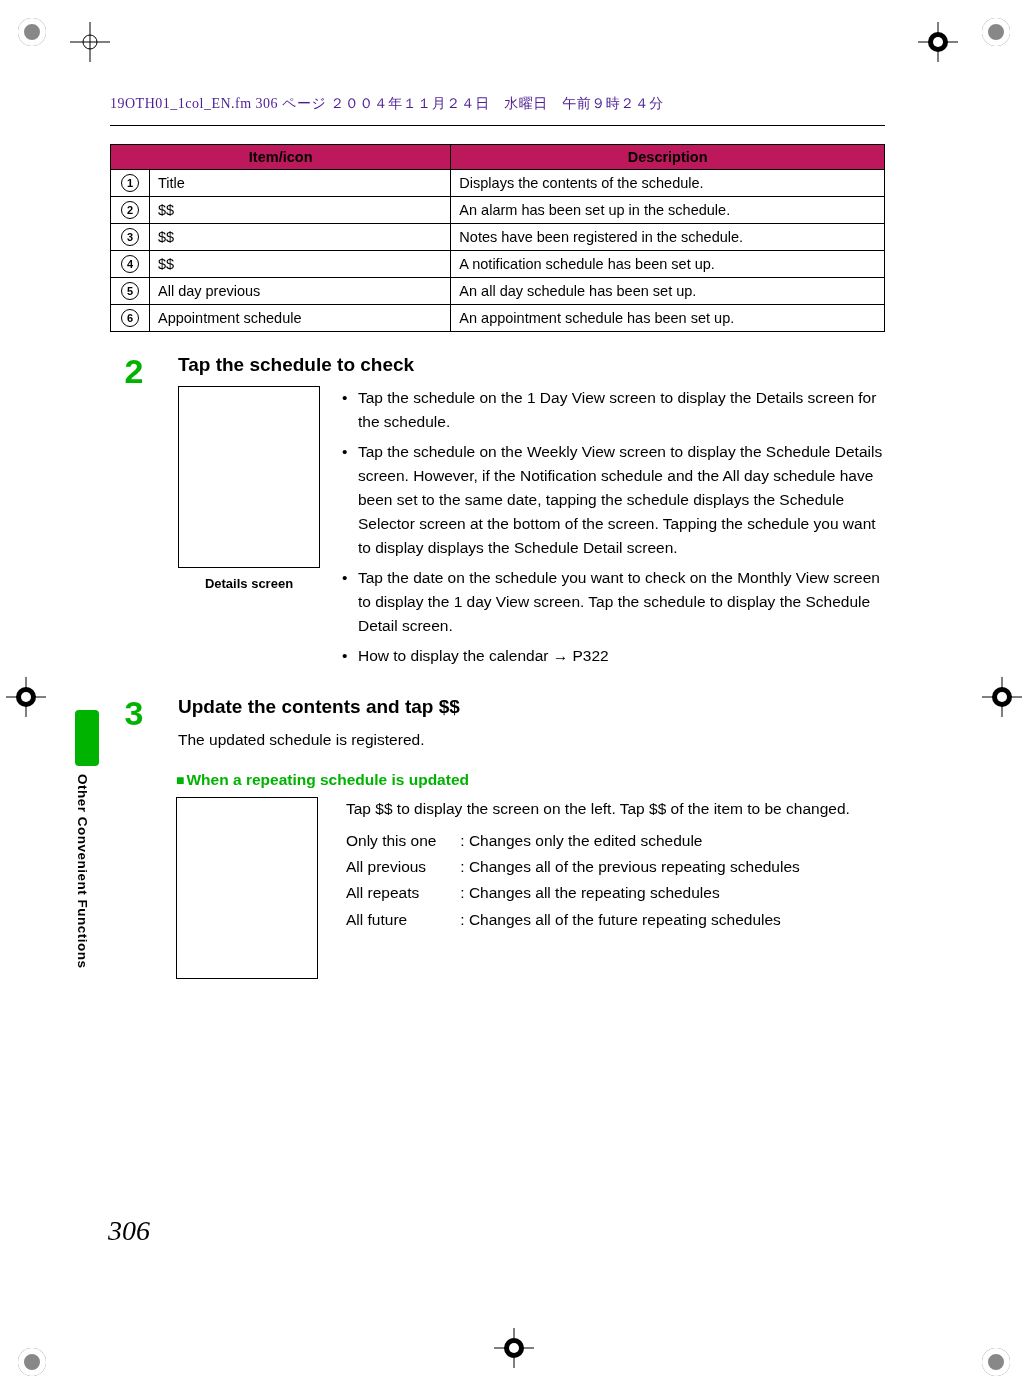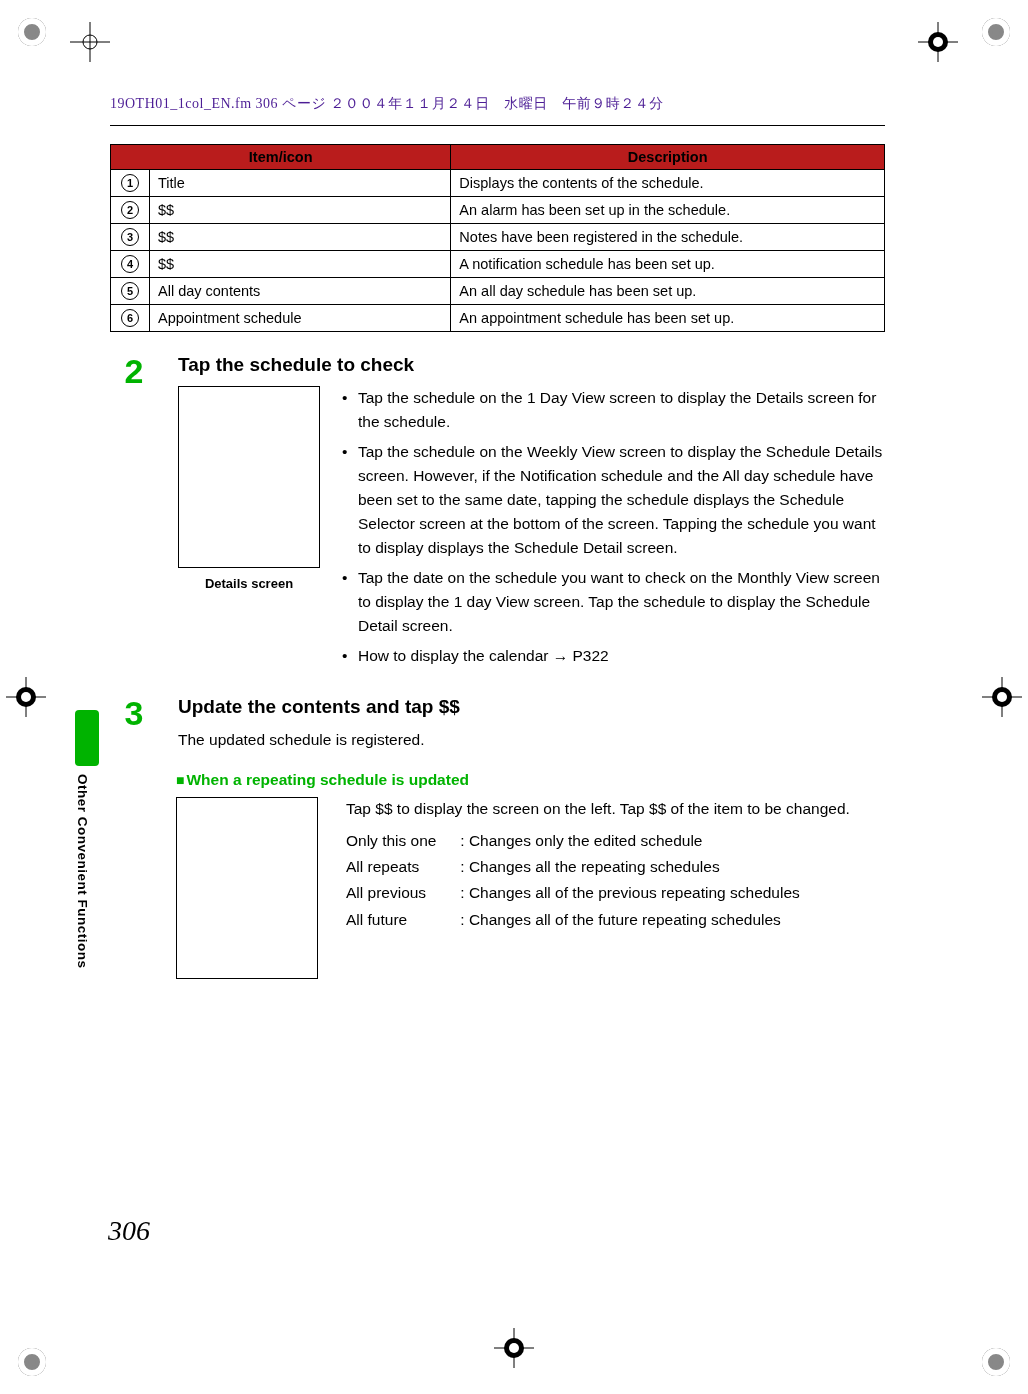--- a/index.html
+++ b/index.html
@@ -26,21 +26,21 @@
     font-family: "MS Mincho","Hiragino Mincho ProN",serif;
     letter-spacing: 0.5px;
   }
   .header-rule { border: 0; border-top: 1px solid #000; margin: 0 0 18px 0; }
   table.items {
     border-collapse: collapse;
     width: 100%;
     font-size: 14.5px;
   }
   table.items th {
-    background: #b91c1c;
+    background: #be185d;
     font-weight: bold;
     border: 1px solid #000;
     padding: 4px 6px;
     text-align: center;
   }
   table.items td {
     border: 1px solid #000;
     padding: 4px 8px;
     vertical-align: middle;
   }
@@ -203,21 +203,21 @@
         <td>$$</td>
         <td>Notes have been registered in the schedule.</td>
       </tr>
       <tr>
         <td style="text-align:center"><span class="numcirc">4</span></td>
         <td>$$</td>
         <td>A notification schedule has been set up.</td>
       </tr>
       <tr>
         <td style="text-align:center"><span class="numcirc">5</span></td>
-        <td>All day contents</td>
+        <td>All day previous</td>
         <td>An all day schedule has been set up.</td>
       </tr>
       <tr>
         <td style="text-align:center"><span class="numcirc">6</span></td>
         <td>Appointment schedule</td>
         <td>An appointment schedule has been set up.</td>
       </tr>
     </tbody>
   </table>
 
@@ -248,20 +248,20 @@
     </div>
   </div>
 
   <div class="subhead"><span class="sq">■</span><span>When a repeating schedule is updated</span></div>
 
   <div class="repeat-block">
     <div class="placeholder-img"></div>
     <div class="defs">
       <div class="plain" style="margin-bottom:6px">Tap $$ to display the screen on the left. Tap $$ of the item to be changed.</div>
       <div><span class="label">Only this one</span> : <span>Changes only the edited schedule</span></div>
+      <div><span class="label">All previous</span> : <span>Changes all of the previous repeating schedules</span></div>
       <div><span class="label">All repeats</span> : <span>Changes all the repeating schedules</span></div>
-      <div><span class="label">All previous</span> : <span>Changes all of the previous repeating schedules</span></div>
       <div><span class="label">All future</span> : <span>Changes all of the future repeating schedules</span></div>
     </div>
   </div>
 </div>
 
 <div class="page-num">306</div>
 
 </body></html>

